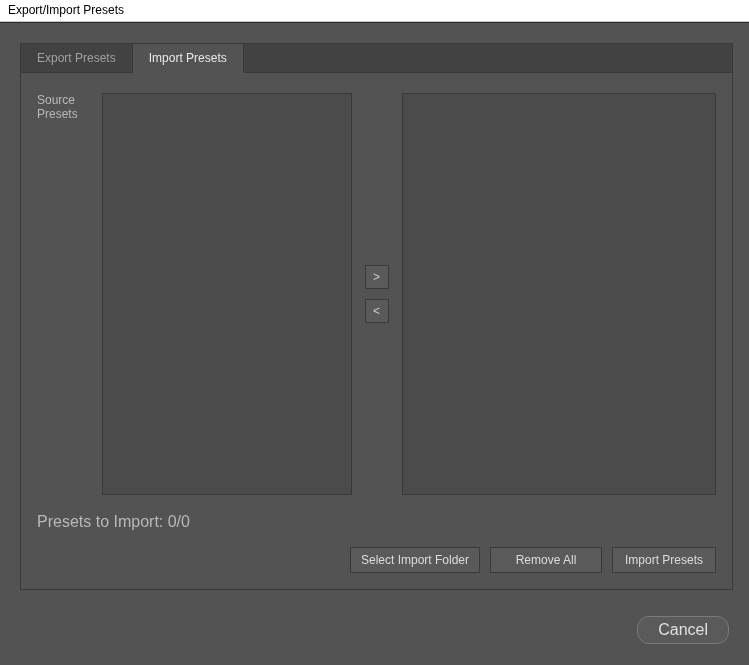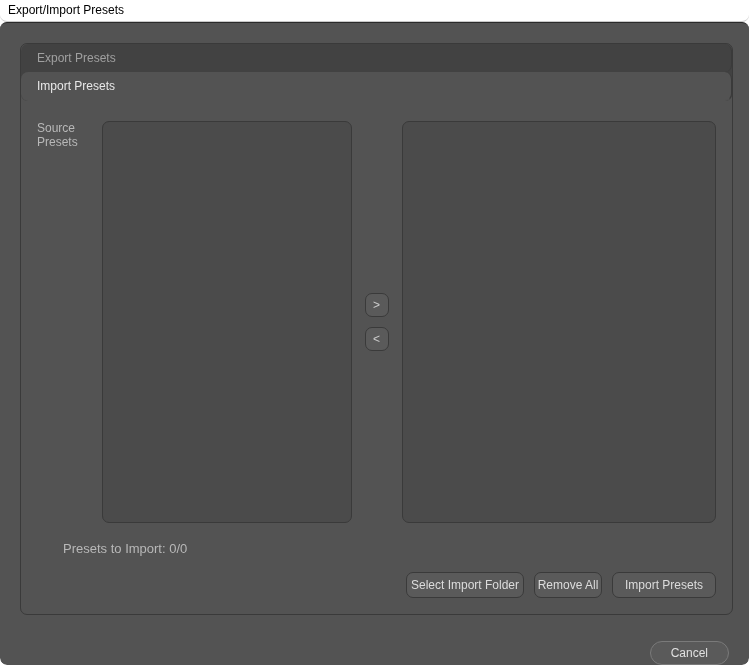--- a/index.html
+++ b/index.html
@@ -1,15 +1,15 @@
 <!DOCTYPE html>
 <html><head>
   <meta charset="utf-8">
   <style>
-    * { margin: 0; padding: 0; box-sizing: border-box; border-radius: 7px; }
+    * { margin: 0; padding: 0; box-sizing: border-box; }
     body {
       font-family: "Segoe UI", -apple-system, Helvetica, Arial, sans-serif;
       background: #ffffff;
       width: 749px;
       height: 665px;
       overflow: hidden;
       font-size: 12px;
     }
     .titlebar {
       background: #ffffff;
@@ -27,21 +27,20 @@
     .panel {
       margin: 20px 16px 14px 20px;
       border: 1px solid #3a3a3a;
       background: #535353;
       padding: 0 0 16px 0;
     }
     .tab-row {
       display: flex;
       border-bottom: 1px solid #3a3a3a;
       background: #424242;
-      flex-direction: column;
     }
     .tab {
       padding: 7px 16px 7px 16px;
       color: #a0a0a0;
       cursor: pointer;
       border-right: 1px solid #3a3a3a;
       font-size: 12px;
     }
     .tab.active {
       background: #535353;
@@ -88,53 +87,52 @@
       background: #5a5a5a;
       color: #cccccc;
       display: flex;
       align-items: center;
       justify-content: center;
       font-size: 12px;
       cursor: pointer;
     }
     .status-row {
       color: #b8b8b8;
-      font-size: 13px;
+      font-size: 16px;
       margin-top: 18px;
-      margin-left: 26px;
     }
     .button-row {
       display: flex;
       justify-content: flex-end;
       gap: 10px;
       margin-top: 16px;
     }
     .btn {
       border: 1px solid #3a3a3a;
       background: #5a5a5a;
       color: #dcdcdc;
       padding: 5px 0;
-      width: 118px;
+      width: 130px;
       text-align: center;
       font-size: 12px;
       cursor: pointer;
     }
-    .btn.small { width: 68px; }
+    .btn.small { width: 112px; }
     .footer-row {
       display: flex;
       justify-content: flex-end;
       padding: 12px 20px 0 0;
     }
     .footer-btn {
       border: 1px solid #7a7a7a;
       background: #5a5a5a;
       color: #e0e0e0;
       padding: 4px 20px;
       border-radius: 12px;
-      font-size: 12px;
+      font-size: 16px;
       cursor: pointer;
     }
   </style>
 </head>
 <body>
 
 <div class="titlebar">
   <span>Export/Import Presets</span>
 </div>
 

